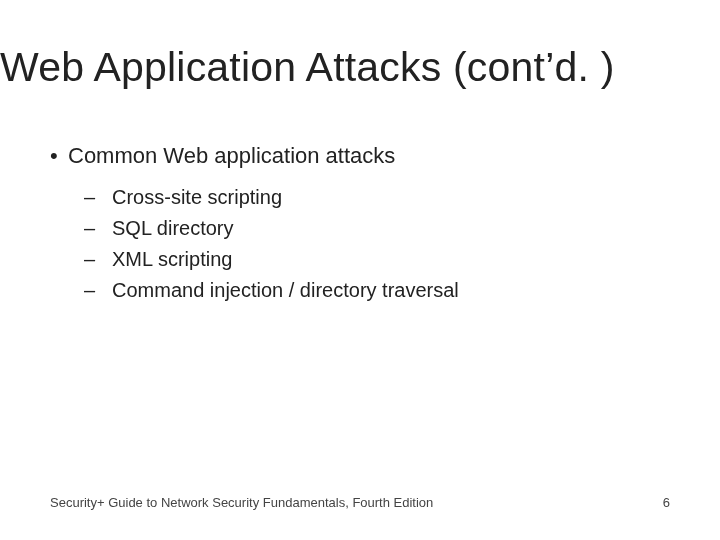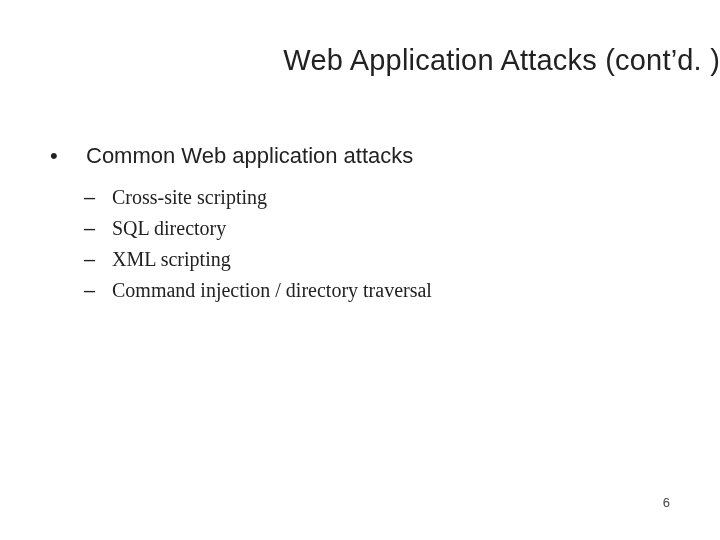--- a/index.html
+++ b/index.html
@@ -17,22 +17,22 @@
     width: 720px;
     height: 540px;
     position: relative;
     box-sizing: border-box;
   }
   .title {
     position: absolute;
     top: 44px;
     left: 0;
     width: 720px;
-    text-align: right;
-    font-size: 29px;
+    text-align: left;
+    font-size: 41px;
     font-weight: 400;
     letter-spacing: 0.2px;
   }
   .body {
     position: absolute;
     top: 142px;
     left: 50px;
     width: 620px;
     font-size: 22px;
     line-height: 1.25;
@@ -44,39 +44,37 @@
   }
   .bullet-row .dot {
     width: 18px;
     flex: 0 0 18px;
     text-align: left;
     font-size: 22px;
     line-height: 1.25;
   }
   .bullet-row .txt {
     flex: 1;
-    margin-left: 18px;
   }
   .sublist {
     margin-top: 6px;
     margin-left: 34px;
     font-size: 20px;
     line-height: 1.55;
   }
   .sub-row {
     display: flex;
     align-items: flex-start;
   }
   .sub-row .dash {
     width: 28px;
     flex: 0 0 28px;
   }
   .sub-row .txt {
     flex: 1;
-    font-family: Liberation Serif, serif;
   }
   .footer-left {
     position: absolute;
     left: 50px;
     bottom: 30px;
     font-size: 13px;
     color: #444;
   }
   .footer-right {
     position: absolute;
@@ -111,15 +109,16 @@
         <div class="dash">–</div>
         <div class="txt">XML scripting</div>
       </div>
       <div class="sub-row">
         <div class="dash">–</div>
         <div class="txt">Command injection / directory traversal</div>
       </div>
     </div>
   </div>
 
+  <div class="footer-left">Security+ Guide to Network Security Fundamentals, Fourth Edition</div>
   <div class="footer-right">6</div>
 
 </div>
 
 </body></html>

